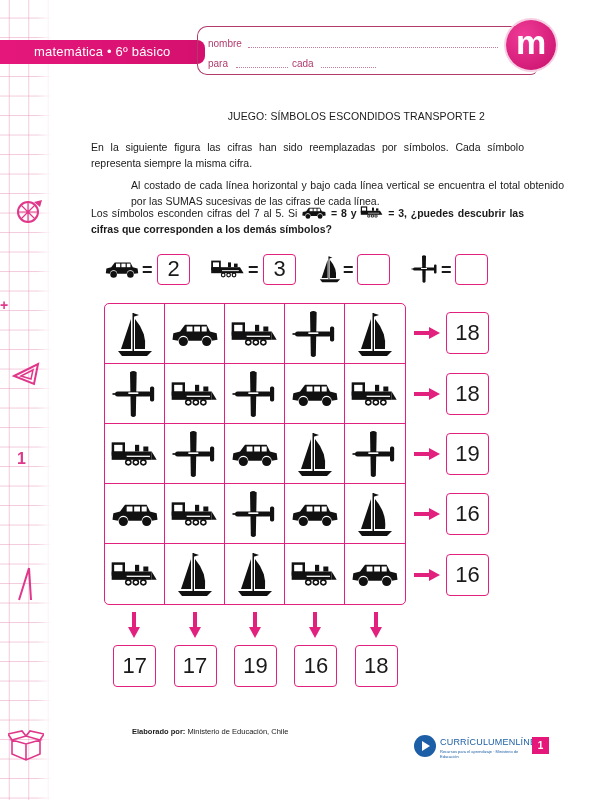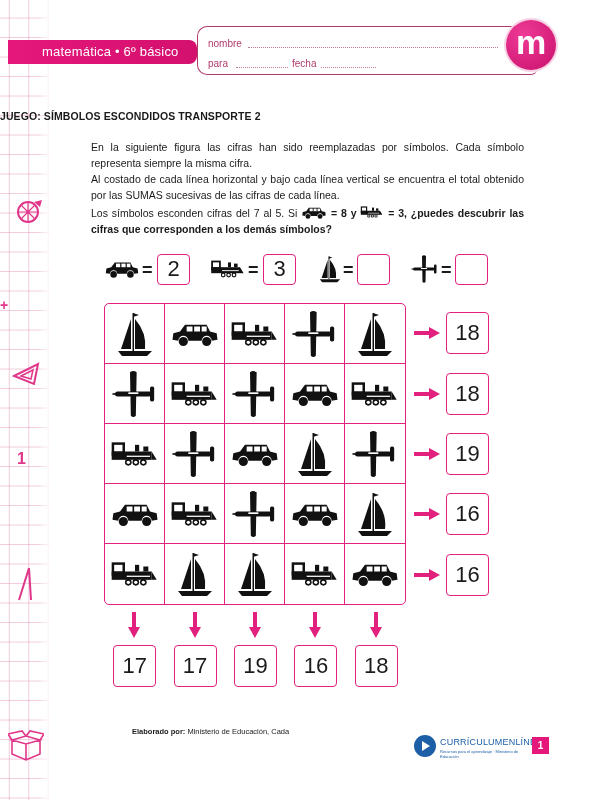--- a/index.html
+++ b/index.html
@@ -16,46 +16,45 @@
     opacity: 0.55;
   }
   .margin-grid::after {
     content: ""; position: absolute; inset: 0;
     background: linear-gradient(to right, rgba(255,255,255,0) 70%, #fff 100%);
   }
   .margin-icon { position: absolute; color: #e0378a; }
 
   
   .header-band {
-    position: absolute; left: 0; top: 40px; width: 189px; height: 24px;
+    position: absolute; left: 0; top: 40px; width: 205px; height: 24px;
     background: linear-gradient(to right, #e5177b, #d4106e);
     border-radius: 0 8px 8px 0;
-    margin-left: 8px;
   }
   .header-band span {
     position: absolute; left: 34px; top: 4px; color: #fff; font-size: 13px; letter-spacing: 0.2px;
   }
   .name-box {
     position: absolute; left: 197px; top: 26px; width: 340px; height: 49px;
     border: 1px solid #b03a6c; border-radius: 10px 6px 6px 10px;
     border-right: none;
     text-decoration: underline;
   }
   .name-box .line-label { position: absolute; font-size: 10px; color: #b03a6c; }
   .name-box .dots { position: absolute; border-bottom: 1px dotted #c37a9a; height: 1px; }
   .logo-m {
     position: absolute; left: 506px; top: 20px; width: 50px; height: 50px; border-radius: 50%;
     background: radial-gradient(circle at 35% 30%, #ee3a96, #c8106c);
     box-shadow: 0 0 0 2px #f7cfe3;
     color: #fff; font-weight: bold; font-size: 34px; text-align: center; line-height: 44px;
   }
 
   .title {
-    position: absolute; left: 0; width: 485px; top: 110px; text-align: left;
-    font-size: 10.5px; font-weight: bold; letter-spacing: 0.1px;
+    position: absolute; left: 0; width: 485px; top: 110px; text-align: right;
+    font-size: 10.5px; font-weight: normal; letter-spacing: 0.1px;
   }
   .para {
     position: absolute; left: 91px; width: 433px; font-size: 10.5px; line-height: 15.5px; text-align: justify;
   }
   .inline-icon { display: inline-block; vertical-align: -2px; }
 
   
   .legend-item { position: absolute; top: 253px; height: 32px; }
   .legend-eq { position: absolute; top: 260px; font-size: 18px; font-weight: bold; }
   .legend-box {
@@ -176,29 +175,29 @@
 </svg>
 
 <div class="header-band">
   <span>matemática  •  6º básico</span>
 </div>
 <div class="name-box">
   <span class="line-label" style="left:10px;top:11px;">nombre</span>
   <div class="dots" style="left:50px;top:20px;width:250px;"></div>
   <span class="line-label" style="left:10px;top:31px;">para</span>
   <div class="dots" style="left:38px;top:40px;width:52px;"></div>
-  <span class="line-label" style="left:94px;top:31px;">fecha</span>
+  <span class="line-label" style="left:94px;top:31px;">cada</span>
   <div class="dots" style="left:123px;top:40px;width:55px;"></div>
 </div>
 <div class="logo-m">m</div>
 
 <div class="title">JUEGO: SÍMBOLOS ESCONDIDOS TRANSPORTE 2</div>
 
 <p class="para" style="top:140px;">En la siguiente figura las cifras han sido reemplazadas por símbolos. Cada símbolo representa siempre la misma cifra.</p>
-<p class="para" style="top:172px;">Al costado de cada línea horizontal y bajo cada línea vertical se encuentra el total obtenido por las SUMAS sucesivas de las cifras de cada línea.</p>
+<p class="para" style="top:178px;margin-left:40px;">Al costado de cada línea horizontal y bajo cada línea vertical se encuentra el total obtenido por las SUMAS sucesivas de las cifras de cada línea.</p>
 <p class="para" style="top:205px;">
   <span>Los símbolos esconden cifras del 7 al 5. Si</span>
   <svg class="inline-icon" width="26" height="13">
       <use href="#sym-car"></use>
     </svg>
   <b>= 8 y</b>
   <svg class="inline-icon" width="24" height="14">
       <use href="#sym-train"></use>
     </svg>
   <b>= 3, ¿puedes descubrir las cifras que corresponden a los demás símbolos?</b>
@@ -397,20 +396,20 @@
     </svg>
     <div class="sum-box" style="left: 294.4px; top: 645px;">16</div>
     <svg class="arrow-down" viewBox="0 0 12 26" style="left: 369.8px; top: 612px;">
       <use href="#sym-arrow-down"></use>
     </svg>
     <div class="sum-box" style="left: 354.8px; top: 645px;">18</div>
   </div>
 
 <div class="footer-text">
   <b>Elaborado por:</b>
-  <span>Ministerio de Educación, Cada</span>
+  <span>Ministerio de Educación, Chile</span>
 </div>
 <div class="cl-logo">
   <div class="cl-circle"></div>
   <div class="cl-text">CURRÍCULUMENLÍNEA</div>
   <div class="cl-sub">Recursos para el aprendizaje · Ministerio de Educación</div>
 </div>
 <div class="page-num">1</div>
 
 </body></html>

